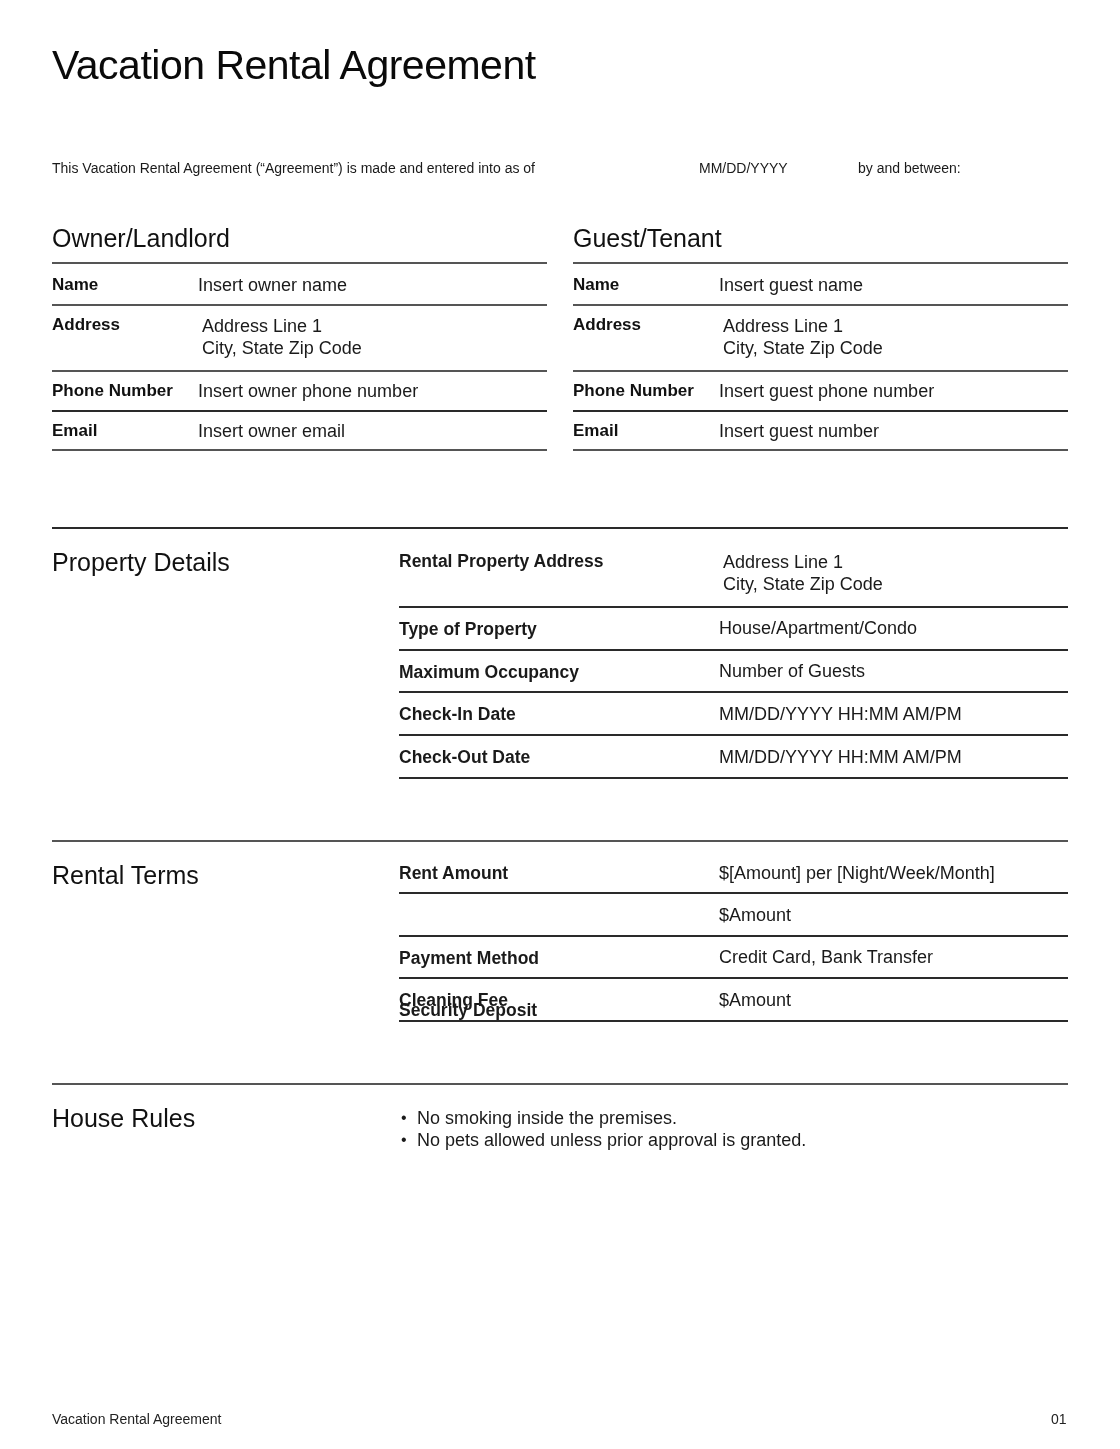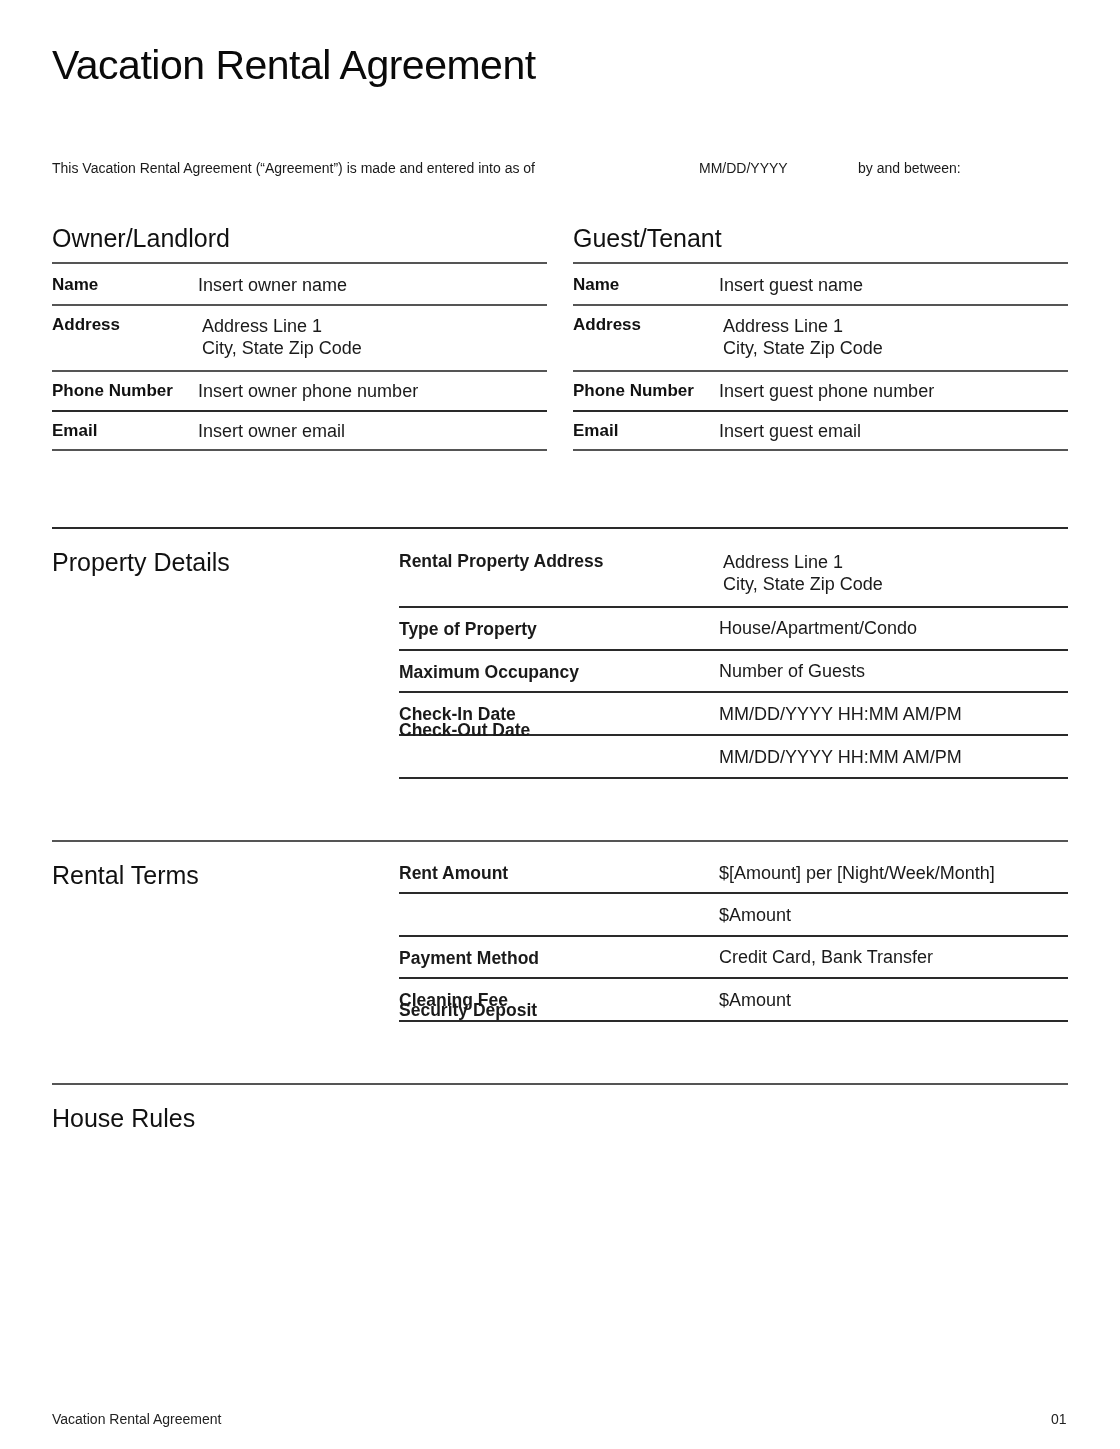--- a/index.html
+++ b/index.html
@@ -87,21 +87,21 @@
   <div class="abs prow-label" style="left:573px; top:315px;">Address</div>
   <div class="abs prow-val" style="left:723px; top:315px;">Address Line 1</div>
   <div class="abs prow-val" style="left:723px; top:337px;">City, State Zip Code</div>
   <div class="abs hr" style="left:573px; top:370px; width:495px;"></div>
 
   <div class="abs prow-label" style="left:573px; top:381px;">Phone Number</div>
   <div class="abs prow-val" style="left:719px; top:380px;">Insert guest phone number</div>
   <div class="abs hr-dark" style="left:573px; top:410px; width:495px;"></div>
 
   <div class="abs prow-label" style="left:573px; top:421px;">Email</div>
-  <div class="abs prow-val" style="left:719px; top:420px;">Insert guest email</div>
+  <div class="abs prow-val" style="left:719px; top:420px;">Insert guest number</div>
   <div class="abs hr" style="left:573px; top:449px; width:495px;"></div>
 </div>
 
 <div>
   <div class="abs hr-dark" style="left:52px; top:527px; width:1016px;"></div>
   <div class="abs sec-head" style="left:52px; top:548px;">Property Details</div>
 
   <div class="abs drow-label" style="left:399px; top:551px;">Rental Property Address</div>
   <div class="abs drow-val" style="left:723px; top:551px;">Address Line 1</div>
   <div class="abs drow-val" style="left:723px; top:573px;">City, State Zip Code</div>
@@ -112,21 +112,21 @@
   <div class="abs hr-dark" style="left:399px; top:649px; width:669px;"></div>
 
   <div class="abs drow-label" style="left:399px; top:662px;">Maximum Occupancy</div>
   <div class="abs drow-val" style="left:719px; top:660px;">Number of Guests</div>
   <div class="abs hr-dark" style="left:399px; top:691px; width:669px;"></div>
 
   <div class="abs drow-label" style="left:399px; top:704px;">Check-In Date</div>
   <div class="abs drow-val" style="left:719px; top:703px;">MM/DD/YYYY HH:MM AM/PM</div>
   <div class="abs hr-dark" style="left:399px; top:734px; width:669px;"></div>
 
-  <div class="abs drow-label" style="left:399px; top:720px;text-align:center;">Check-Out Date</div>
+  <div class="abs drow-label" style="left:399px; top:747px;text-align:center;">Check-Out Date</div>
   <div class="abs drow-val" style="left:719px; top:746px;">MM/DD/YYYY HH:MM AM/PM</div>
   <div class="abs hr-dark" style="left:399px; top:777px; width:669px;"></div>
 </div>
 
 <div>
   <div class="abs hr" style="left:52px; top:840px; width:1016px;"></div>
   <div class="abs sec-head" style="left:52px; top:861px;">Rental Terms</div>
 
   <div class="abs drow-label" style="left:399px; top:863px;">Rent Amount</div>
   <div class="abs drow-val" style="left:719px; top:862px;">$[Amount] per [Night/Week/Month]</div>
@@ -142,17 +142,19 @@
 
   <div class="abs drow-label" style="left:399px; top:990px;">Cleaning Fee</div>
   <div class="abs drow-val" style="left:719px; top:989px;">$Amount</div>
   <div class="abs hr-dark" style="left:399px; top:1020px; width:669px;"></div>
 </div>
 
 <div>
   <div class="abs hr" style="left:52px; top:1083px; width:1016px;"></div>
   <div class="abs sec-head" style="left:52px; top:1104px;">House Rules</div>
   <ul class="abs rules" style="left:399px; top:1107px;">
+    <li>No smoking inside the premises.</li>
+    <li>No pets allowed unless prior approval is granted.</li>
   </ul>
 </div>
 
 <div class="abs footer" style="left:52px; top:1411px;">Vacation Rental Agreement</div>
 <div class="abs footer" style="left:1051px; top:1411px;">01</div>
 
 </body></html>

